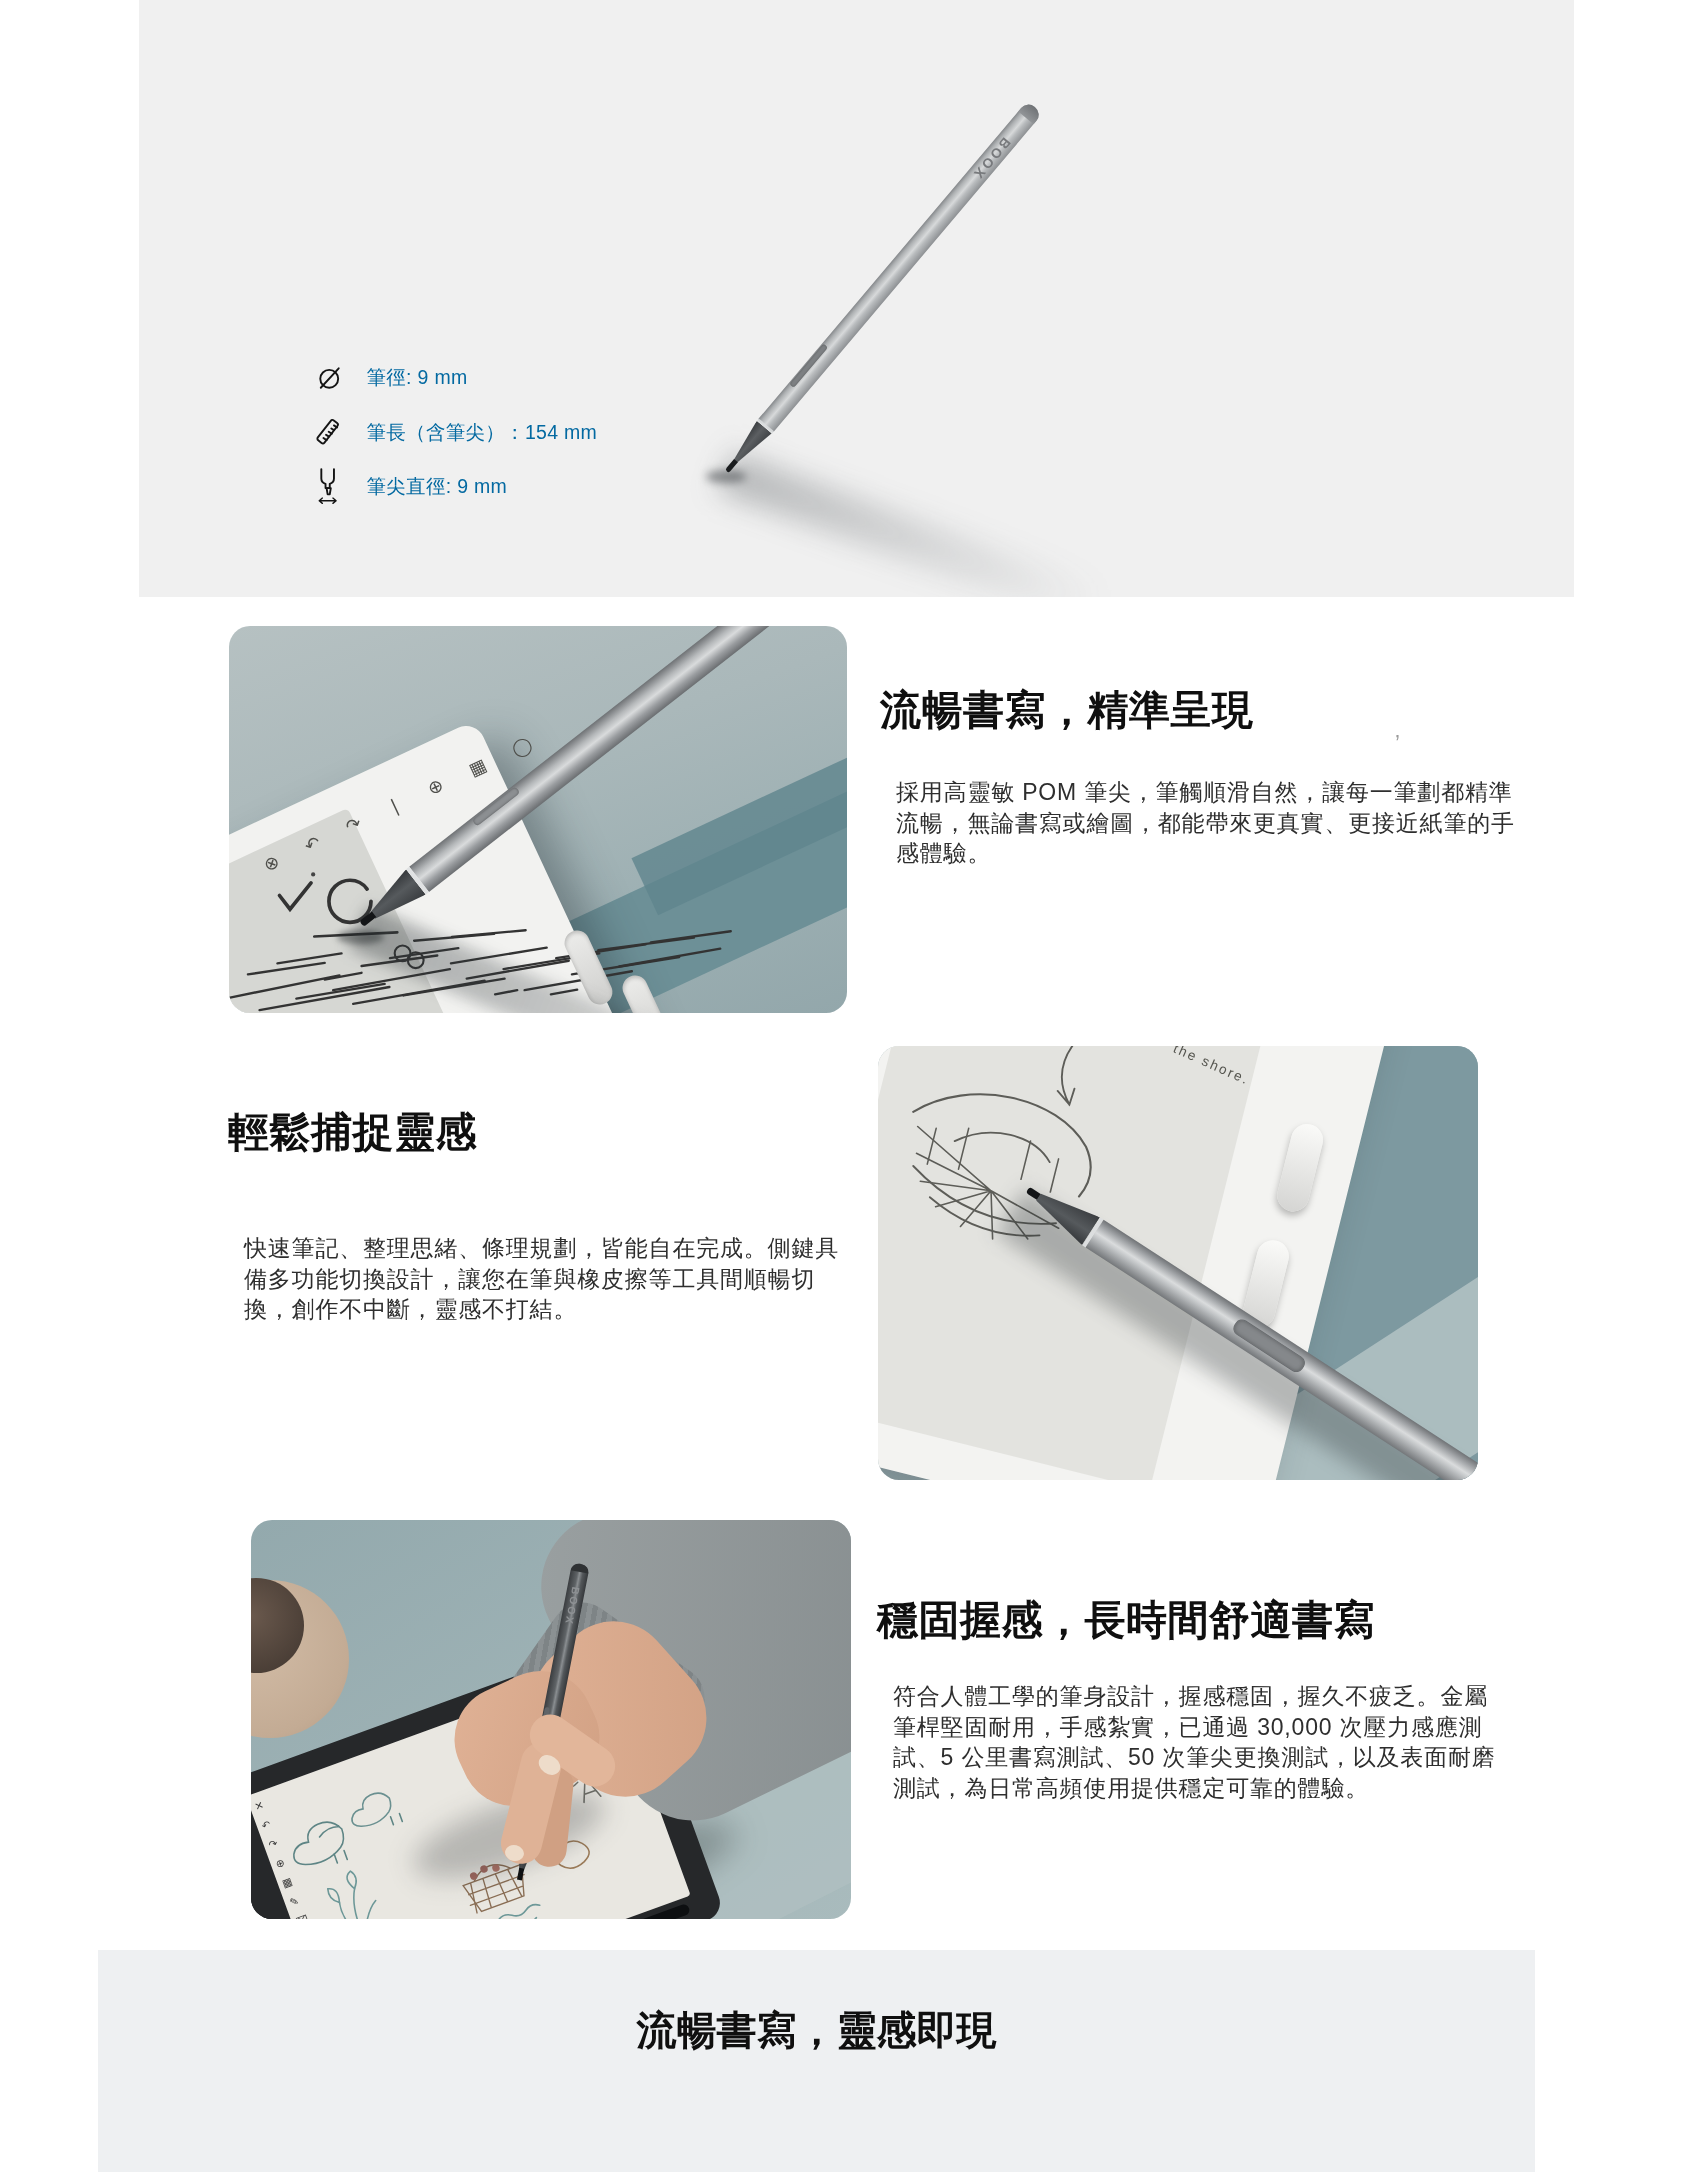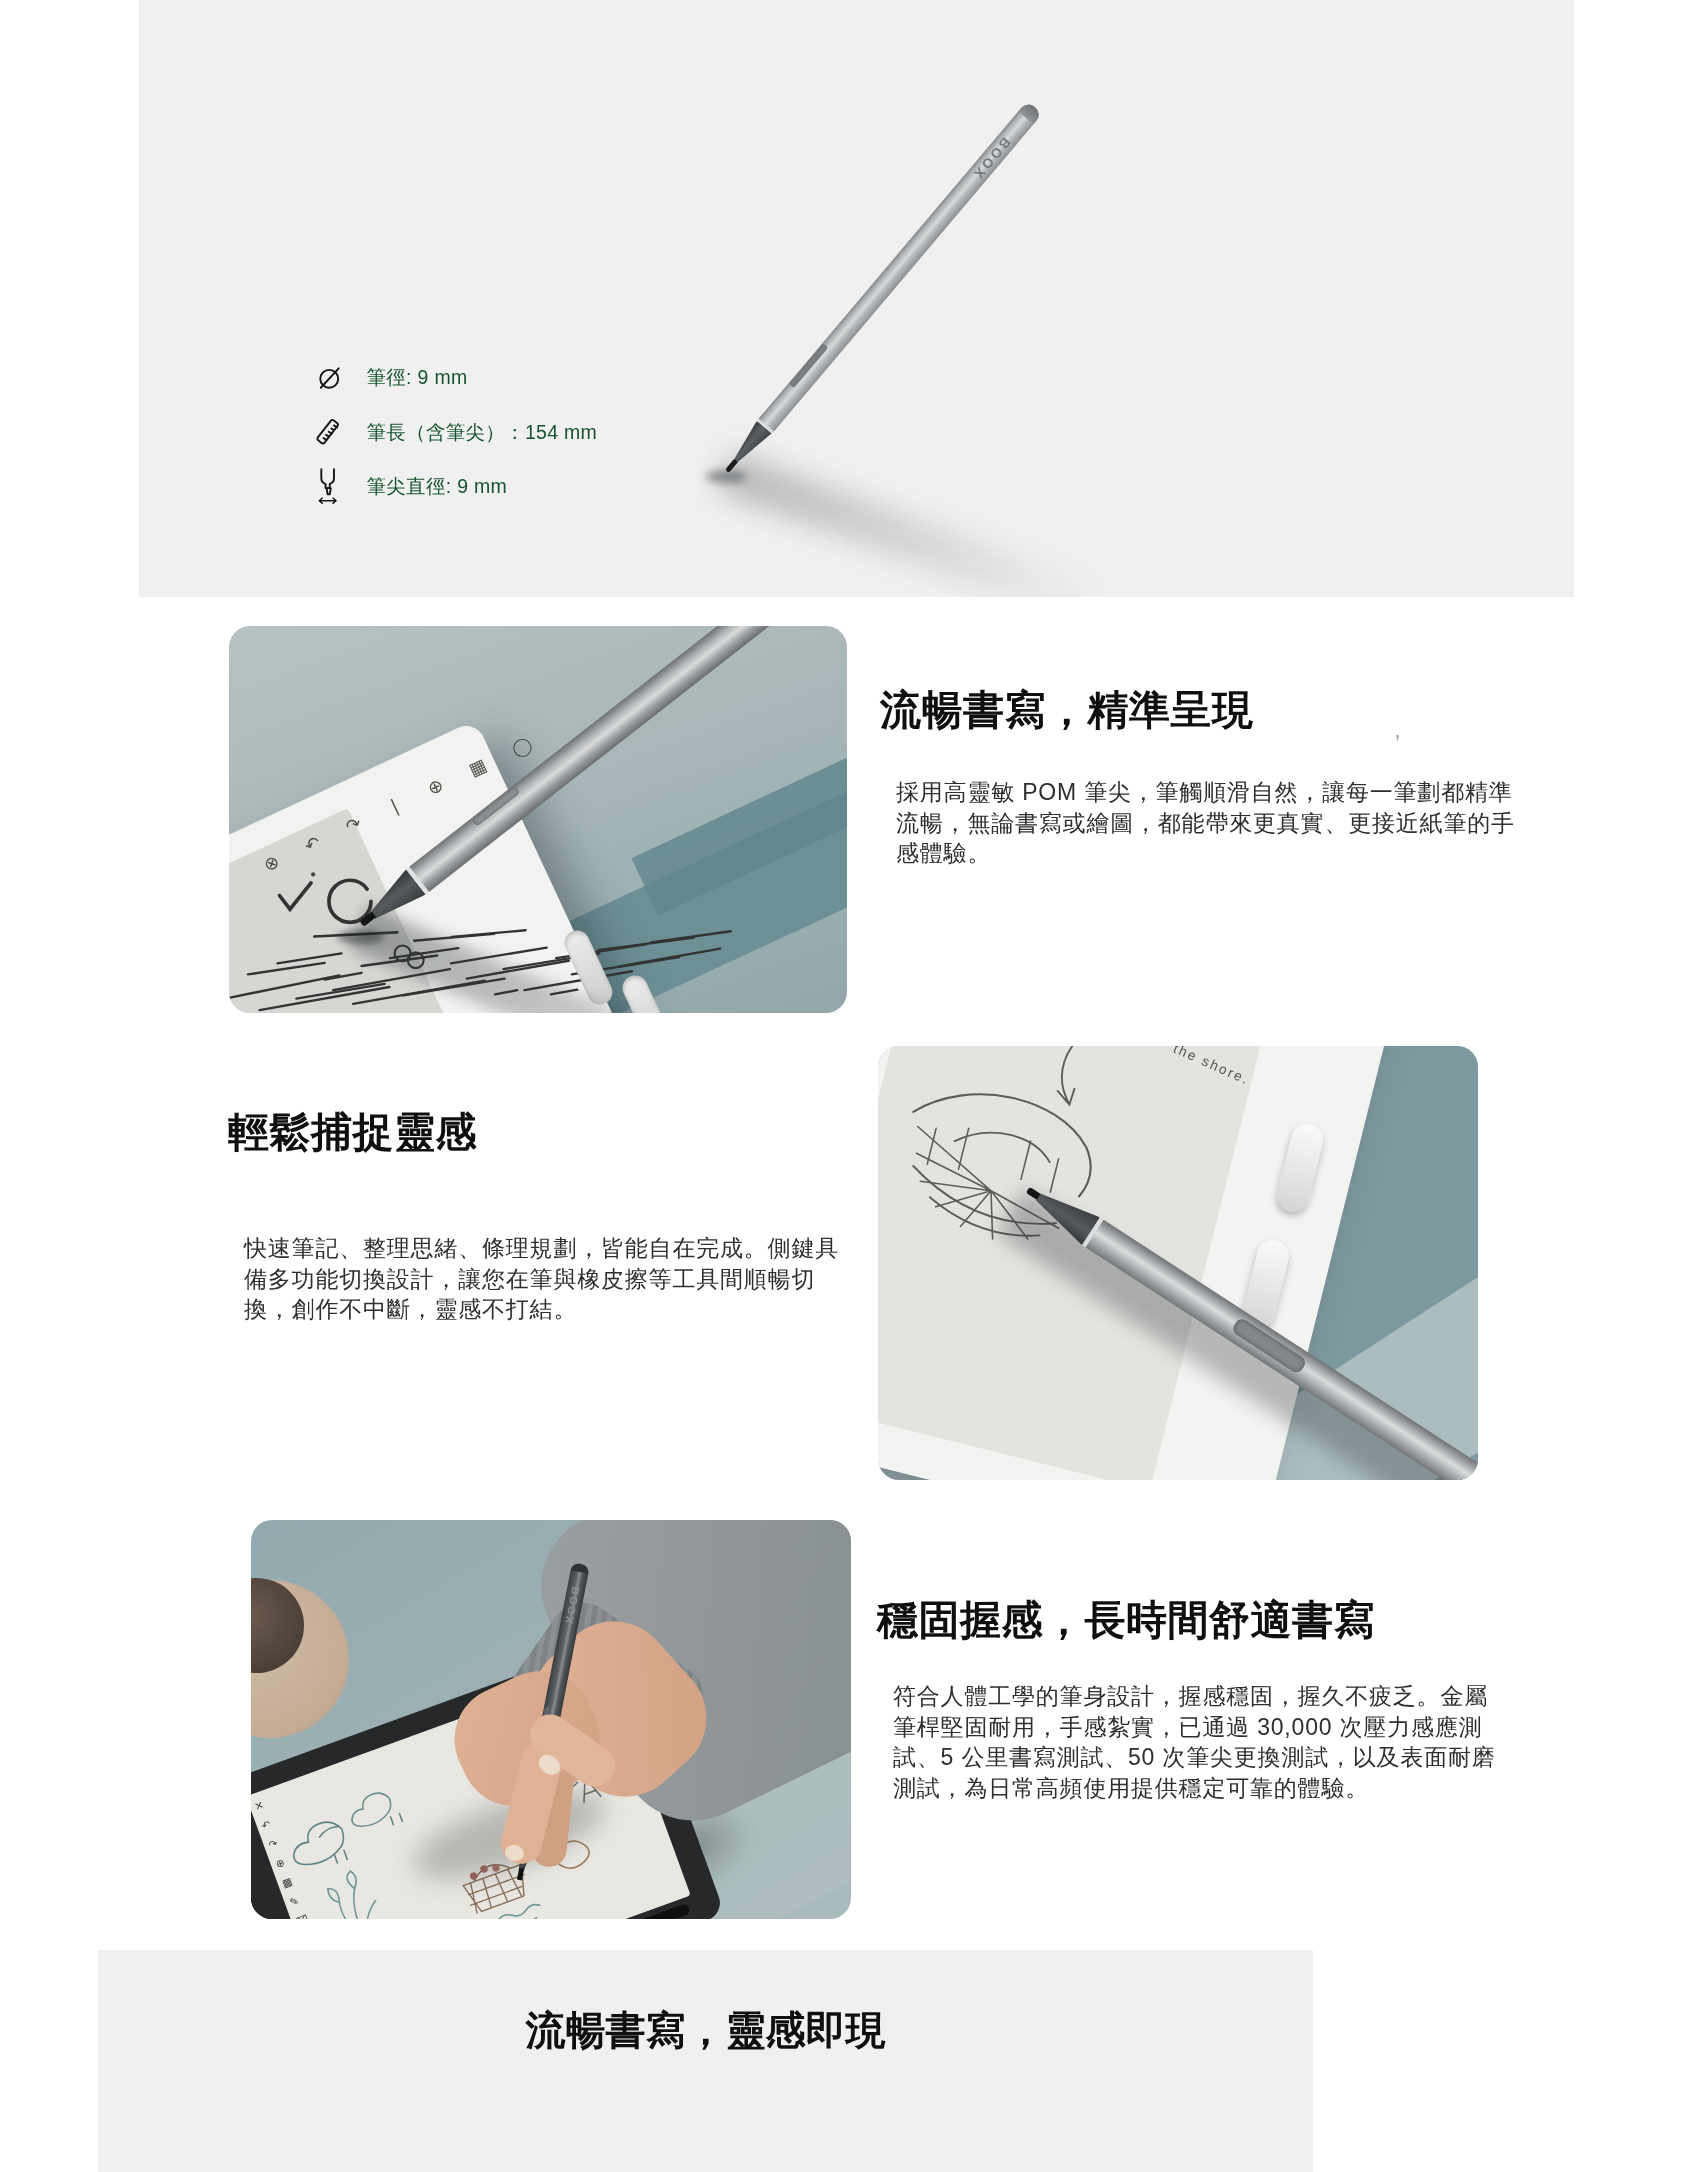--- a/index.html
+++ b/index.html
@@ -3,21 +3,21 @@
 <meta charset="utf-8">
 <style>
   html,body{margin:0;padding:0;background:#ffffff;}
   .page{position:relative;width:1706px;height:2172px;overflow:hidden;background:#ffffff;
         font-family:"Liberation Sans","DejaVu Sans",sans-serif;}
 
   
   .hero-band{position:absolute;left:139px;top:0;width:1435px;height:597px;background:#f0f0f0;overflow:hidden;}
   .spec-row{position:absolute;left:176px;height:29.5px;display:flex;align-items:center;}
   .spec-icon{width:29.5px;height:39px;display:flex;align-items:center;justify-content:center;margin-right:22px;}
-  .spec-label{font-size:19.5px;color:#14532d;white-space:nowrap;letter-spacing:0.3px;}
+  .spec-label{font-size:19.5px;color:#0369a1;white-space:nowrap;letter-spacing:0.3px;}
 
   
   .pen{position:absolute;transform-origin:50% 0;}
   .pen *{position:absolute;}
   .pen-brand{left:50%;white-space:nowrap;font-weight:700;}
 
   
   .pen-hero{left:886px;top:107px;width:19.5px;height:515px;transform:rotate(40.2deg);}
   .pen-hero .barrel{left:0;top:0;width:19.5px;height:418px;border-radius:9.5px 9.5px 2.1px 2.1px;
      background:linear-gradient(90deg,#85888b 0%,#aeb1b3 18%,#d7d9da 45%,#b9bcbe 62%,#8d9093 100%);}
@@ -128,21 +128,21 @@
      clip-path:polygon(0 0,100% 0,62% 100%,38% 100%);}
   .pen-c .nib{left:50%;top:310px;width:5.3px;height:11.6px;transform:translateX(-50%);background:#0e1012;}
 
   
   .sec-title{position:absolute;font-size:41px;line-height:46px;font-weight:700;color:#0f0f0f;
      white-space:nowrap;letter-spacing:0.5px;margin:0;text-align:right;}
   .sec-body{position:absolute;font-size:23px;line-height:30.5px;color:#2e2e2e;white-space:nowrap;
      letter-spacing:0.8px;margin:16px;}
 
   
-  .footer-band{position:absolute;left:98px;top:1950px;width:1215px;height:222px;background:#eef0f2;overflow:hidden;}
+  .footer-band{position:absolute;left:98px;top:1950px;width:1437px;height:222px;background:#eef0f2;overflow:hidden;}
   .footer-title{position:absolute;left:0;right:0;top:57px;text-align:center;font-size:40px;line-height:46px;
      font-weight:700;color:#0f0f0f;white-space:nowrap;margin:0;}
   .footer-body{position:absolute;left:0;right:0;top:133px;text-align:center;font-size:22px;line-height:31px;
      color:#2e2e2e;letter-spacing:0.5px;margin:0;}
 
   .stray{position:absolute;left:1395px;top:730px;font-size:22px;color:#9a9a9a;}
 </style>
 </head>
 <body>
 

